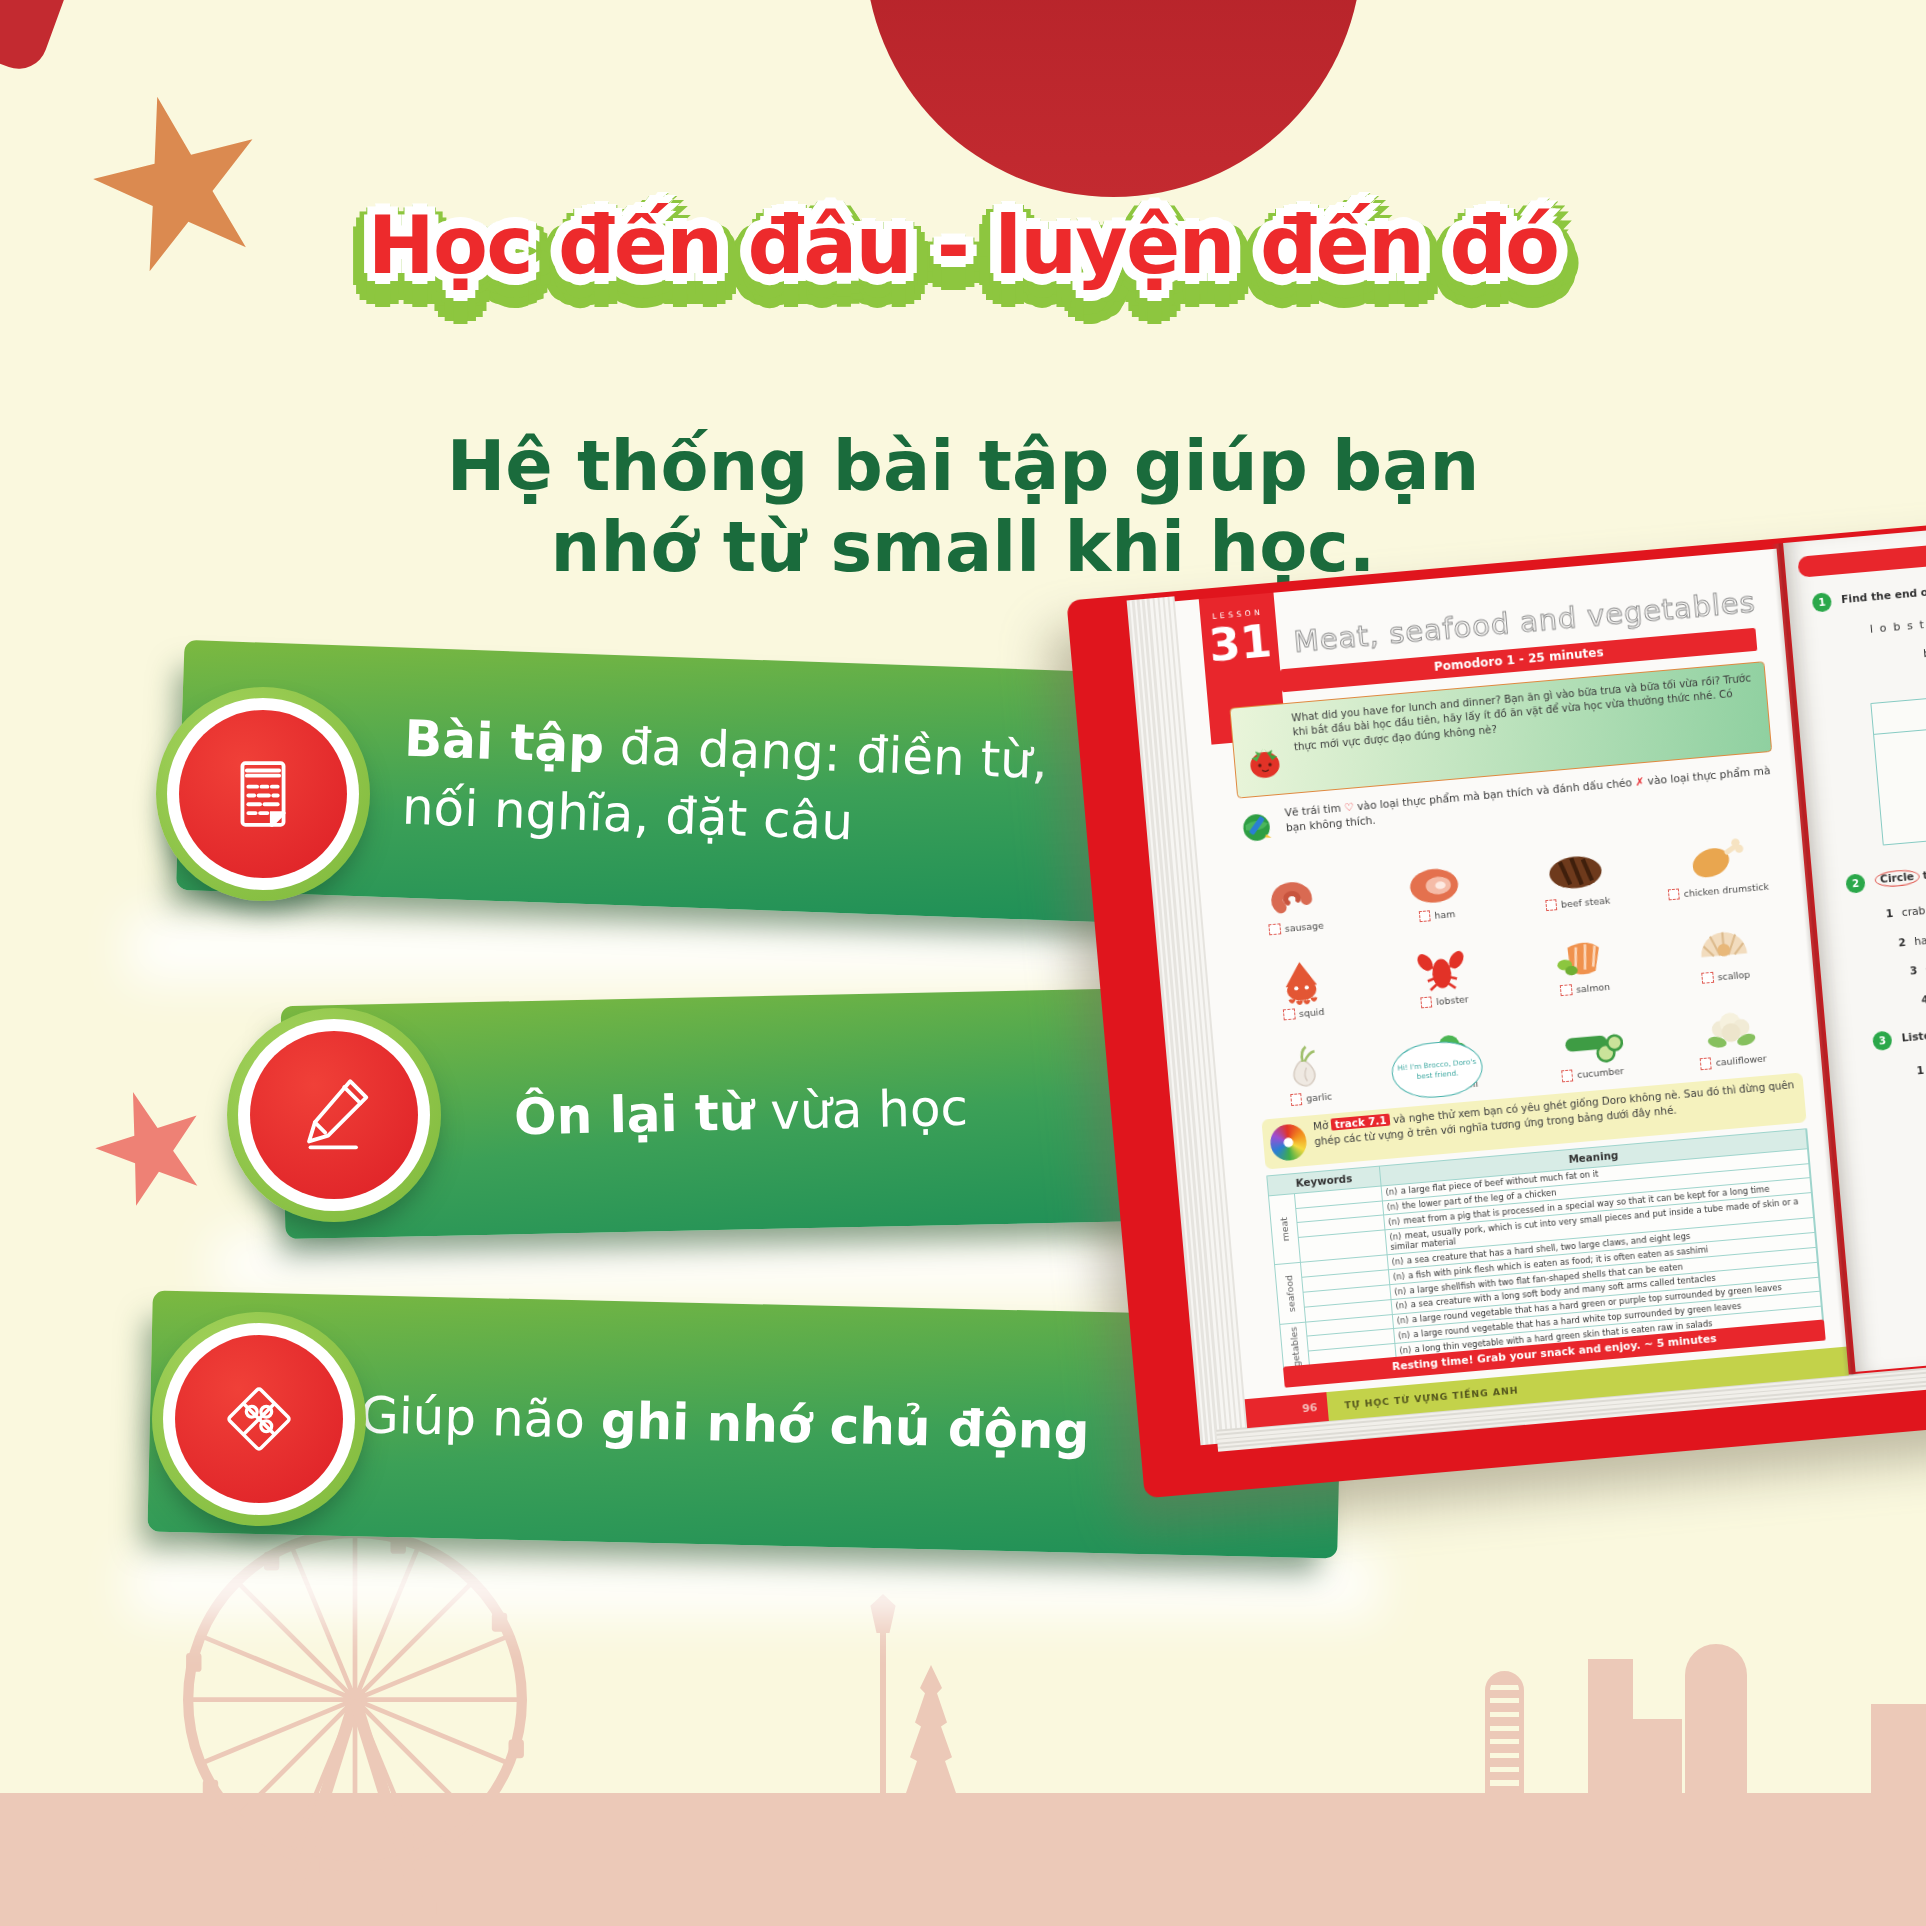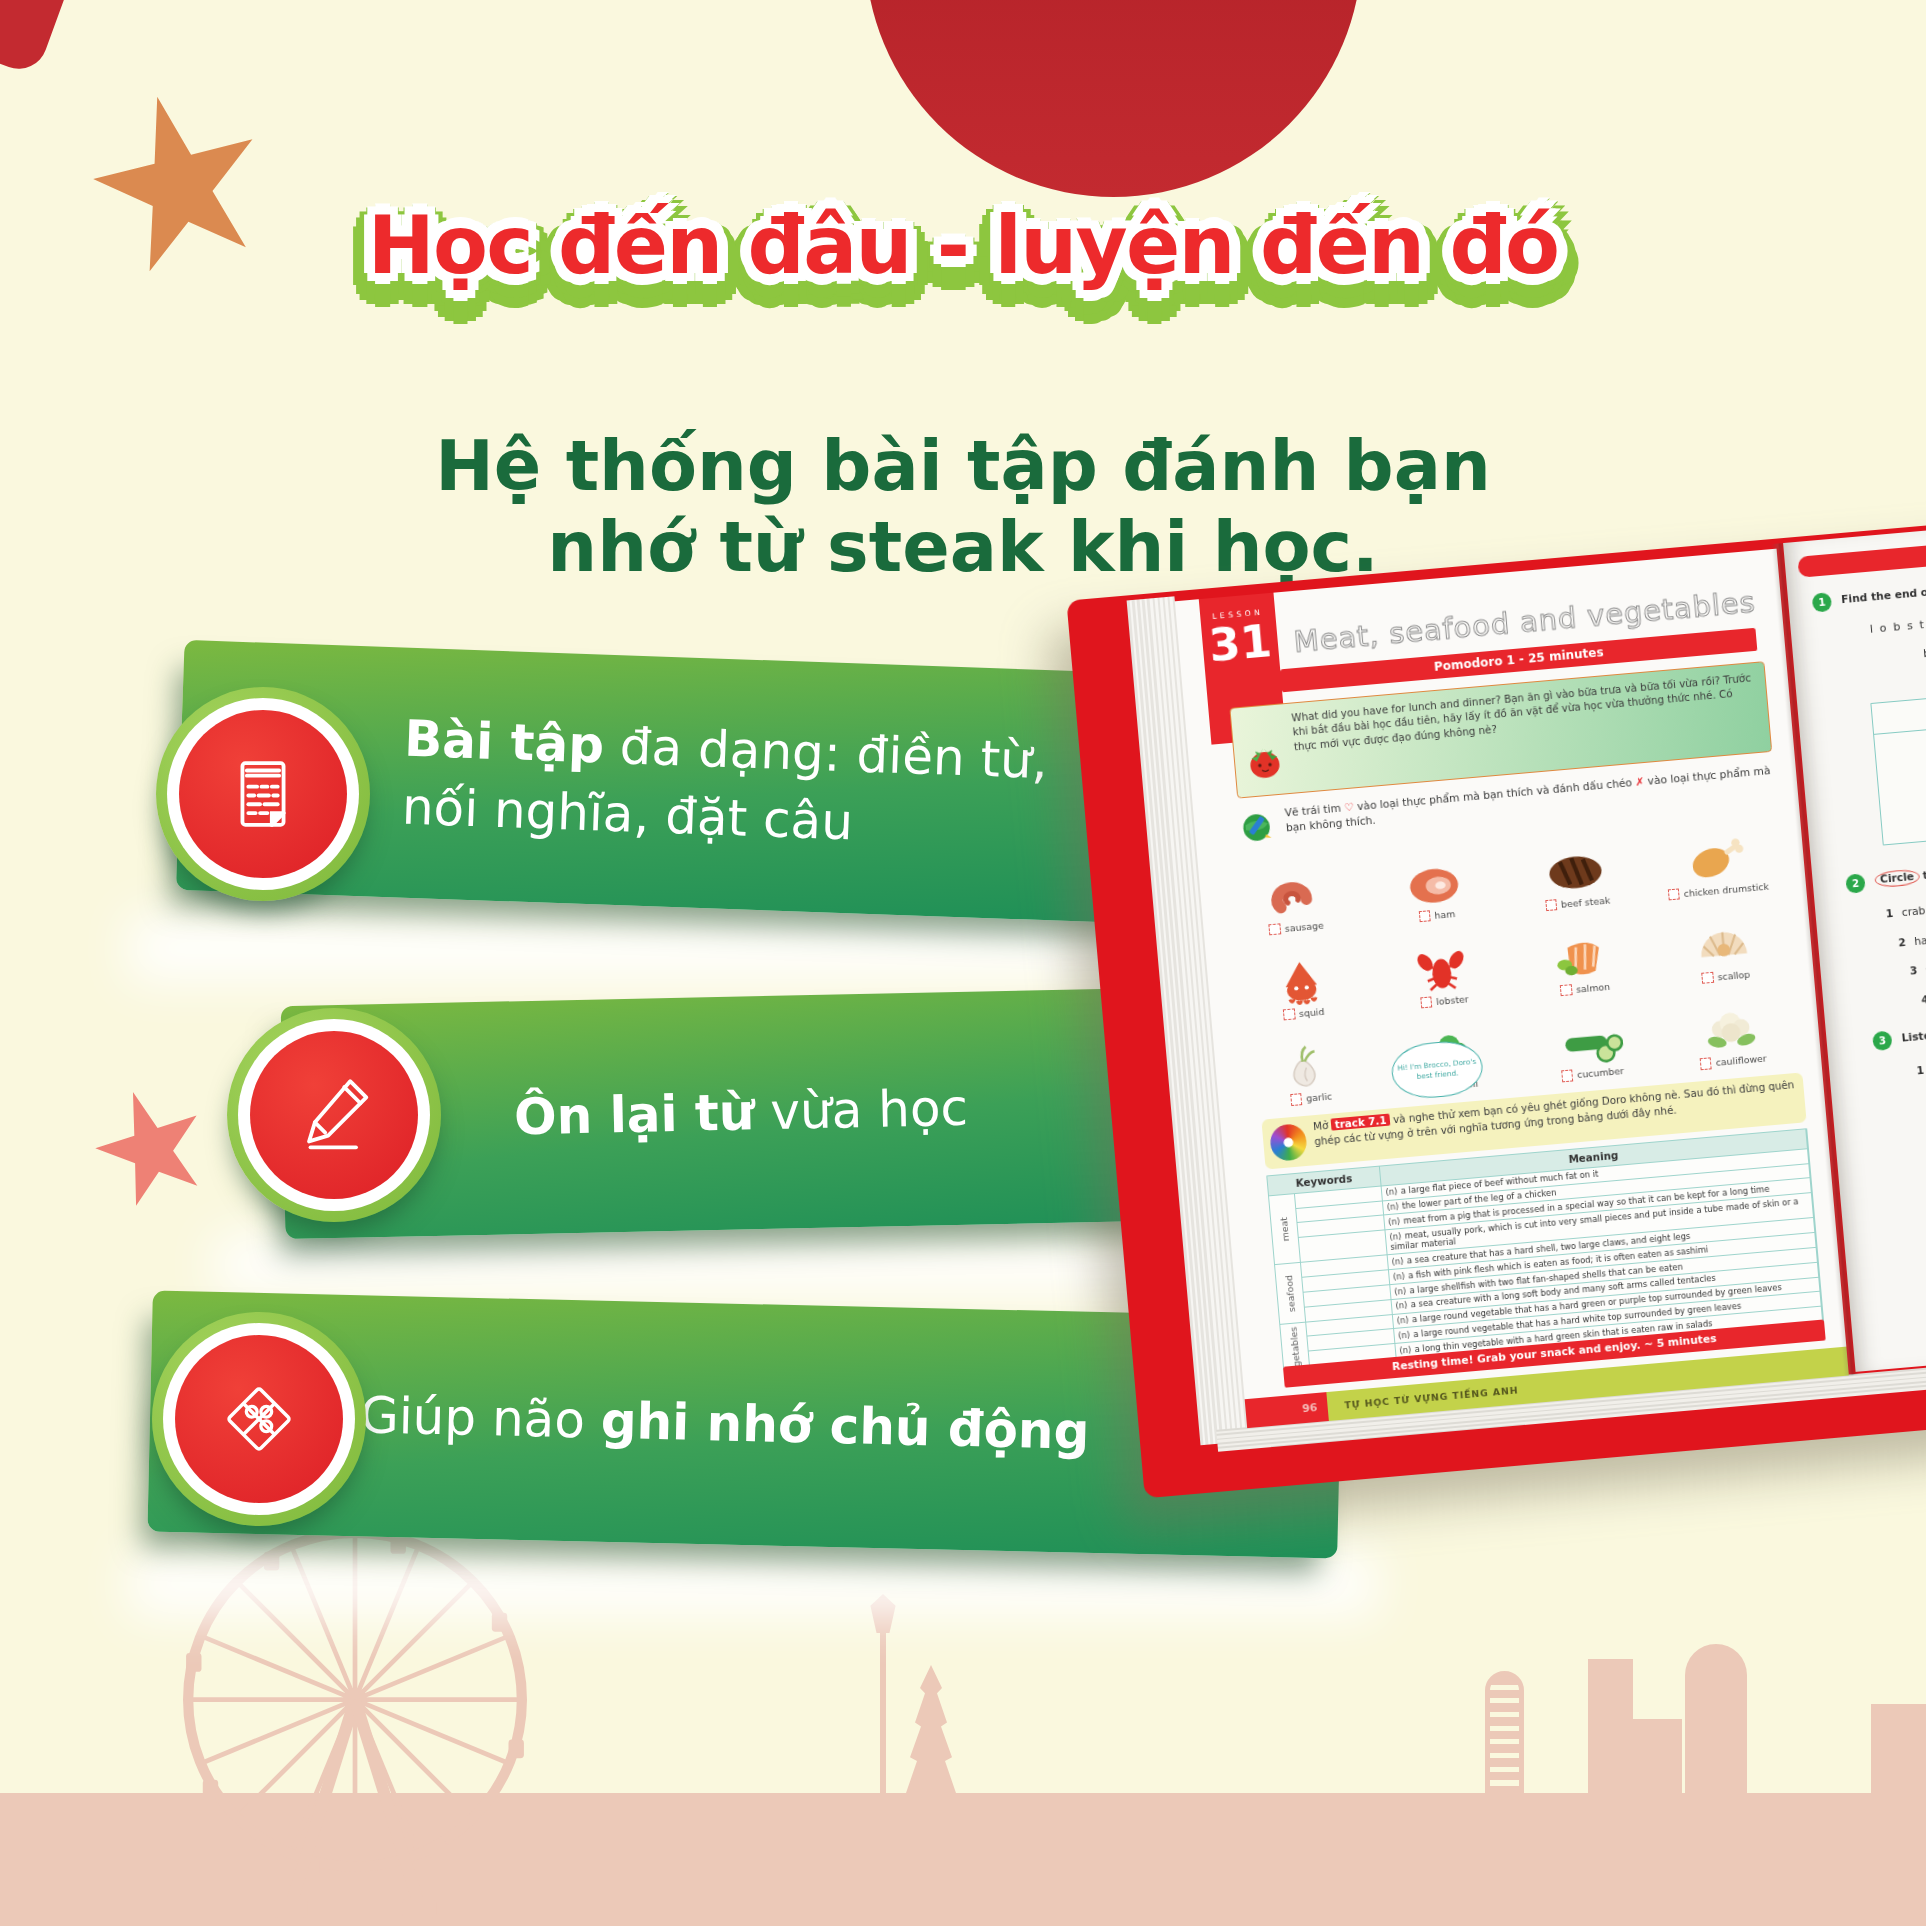--- a/index.html
+++ b/index.html
@@ -211,22 +211,22 @@
   <div class="glow" style="left:128px;top:914px;width:1267px;height:68px;"></div>
   <div class="glow" style="left:214px;top:1234px;width:1096px;height:62px;"></div>
   <div class="glow" style="left:128px;top:1550px;width:1250px;height:67px;"></div>
 
   <div class="hero-title">
     <span class="t-green">Học đến đâu - luyện đến đó</span>
     <span class="t-white">Học đến đâu - luyện đến đó</span>
     <span class="t-red">Học đến đâu - luyện đến đó</span>
   </div>
   <div class="hero-sub">
-    <div>Hệ thống bài tập đánh bạn</div>
-    <div>nhớ từ steak khi học.</div>
+    <div>Hệ thống bài tập giúp bạn</div>
+    <div>nhớ từ small khi học.</div>
   </div>
 
   <div class="banner banner1">
     <div class="bt">
       <b>Bài tập</b><span> đa dạng: điền từ,</span><br>
       <span>nối nghĩa, đặt câu</span>
     </div>
   </div>
   <div class="banner banner2">
     <div class="bt">

